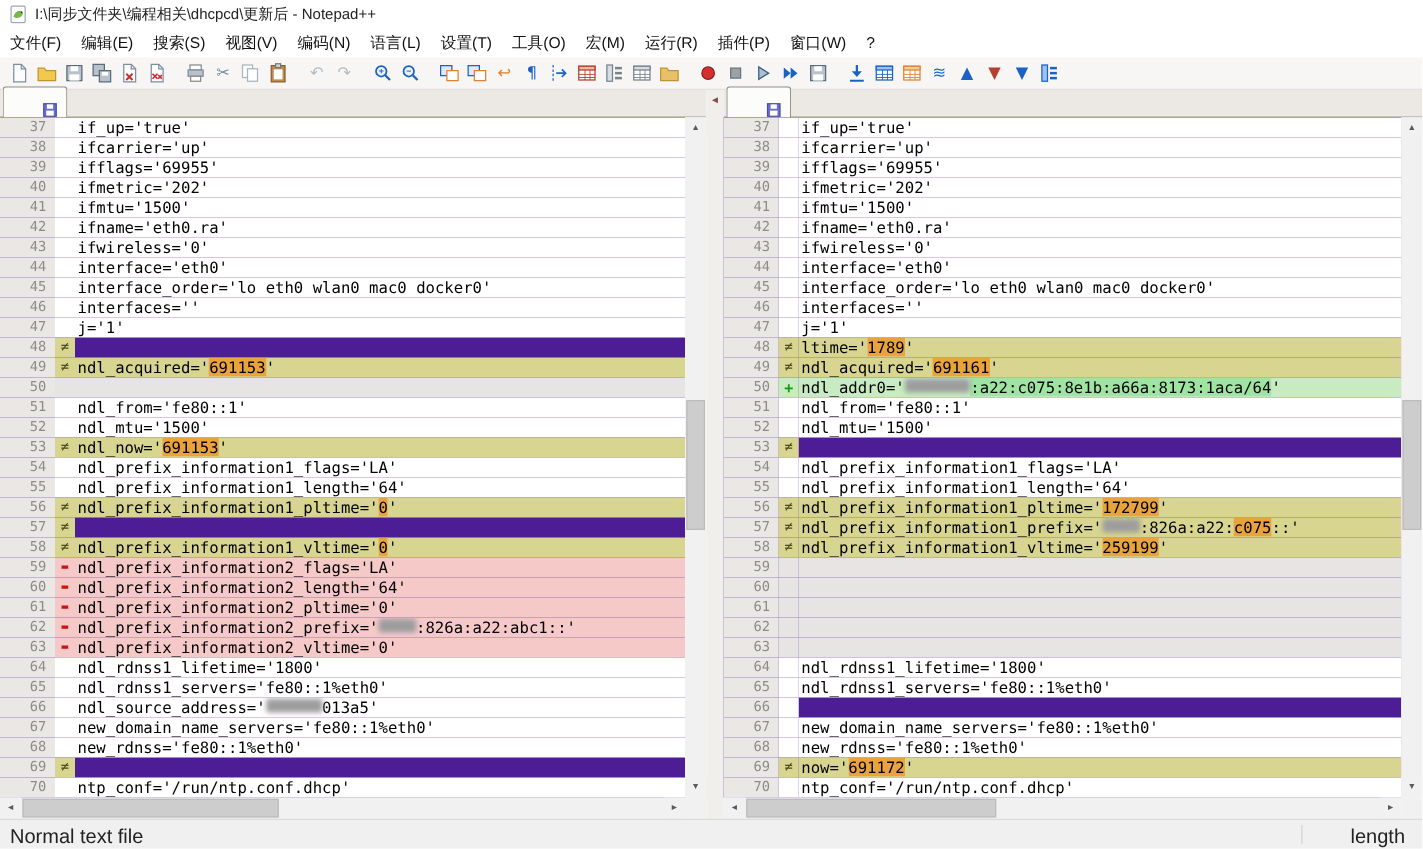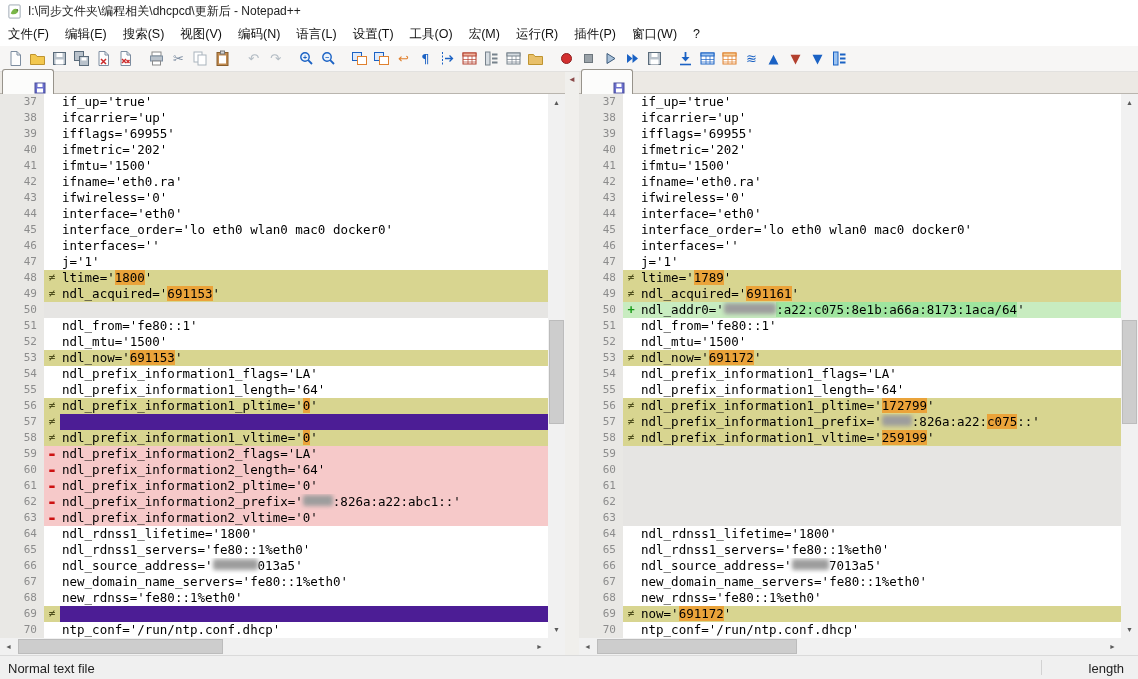--- a/index.html
+++ b/index.html
@@ -77,21 +77,21 @@
   .sb-corner { position:absolute; top:566px; width:17px; height:17px; background:#f1f1f1; }
   #pane-left  .sb-corner { left:548px; }
   #pane-right .sb-corner { left:542px; }
 
   
   #splitter { position:absolute; left:565px; top:72px; width:14px; height:583px; background:#f0efec; }
   #splitter .collapse { margin-top:3px; text-align:center; font-size:8px; color:#8b4a4a; }
 
   
   .statusbar { position:absolute; left:0; top:655px; width:100%; height:24px; background:#f0f0f0;
-               border-top:1px solid #dadada; font-size:13px; color:#222; }
+               border-top:1px solid #dadada; font-size:16px; color:#222; }
   .sb-left  { position:absolute; left:8px; top:5px; }
   .sb-right { position:absolute; right:14px; top:5px; }
   .sb-div   { position:absolute; top:4px; bottom:4px; width:1px; background:#d2d2d2; }
 </style>
 </head>
 <body>
 
 <div class="titlebar">
   <span class="app-icon">
     <svg width="15" height="15" viewBox="0 0 16 16">
@@ -391,21 +391,20 @@
         <div class="txt">interfaces=''</div>
       </div>
       <div class="row row-same">
         <div class="num">47</div>
         <div class="mk"></div>
         <div class="txt">j='1'</div>
       </div>
       <div class="row row-changed">
         <div class="num">48</div>
         <div class="mk mk-ch">≠</div>
-        <div class="txt"><span>ltime='</span><span class="hl">1800</span><span>'</span></div>
       </div>
       <div class="row row-changed">
         <div class="num">49</div>
         <div class="mk mk-ch">≠</div>
         <div class="txt"><span>ndl_acquired='</span><span class="hl">691153</span><span>'</span></div>
       </div>
       <div class="row row-blank">
         <div class="num">50</div>
         <div class="mk"></div>
         <div class="txt"></div>
@@ -617,21 +616,20 @@
         <div class="txt">ndl_from='fe80::1'</div>
       </div>
       <div class="row row-same">
         <div class="num">52</div>
         <div class="mk"></div>
         <div class="txt">ndl_mtu='1500'</div>
       </div>
       <div class="row row-changed">
         <div class="num">53</div>
         <div class="mk mk-ch">≠</div>
-        <div class="txt"><span>ndl_now='</span><span class="hl">691172</span><span>'</span></div>
       </div>
       <div class="row row-same">
         <div class="num">54</div>
         <div class="mk"></div>
         <div class="txt">ndl_prefix_information1_flags='LA'</div>
       </div>
       <div class="row row-same">
         <div class="num">55</div>
         <div class="mk"></div>
         <div class="txt">ndl_prefix_information1_length='64'</div>
@@ -682,21 +680,20 @@
         <div class="txt">ndl_rdnss1_lifetime='1800'</div>
       </div>
       <div class="row row-same">
         <div class="num">65</div>
         <div class="mk"></div>
         <div class="txt">ndl_rdnss1_servers='fe80::1%eth0'</div>
       </div>
       <div class="row row-same">
         <div class="num">66</div>
         <div class="mk"></div>
-        <div class="txt"><span>ndl_source_address='</span><span class="redact" style="width: 37.5px;">&nbsp;</span><span>7013a5'</span></div>
       </div>
       <div class="row row-same">
         <div class="num">67</div>
         <div class="mk"></div>
         <div class="txt">new_domain_name_servers='fe80::1%eth0'</div>
       </div>
       <div class="row row-same">
         <div class="num">68</div>
         <div class="mk"></div>
         <div class="txt">new_rdnss='fe80::1%eth0'</div>

